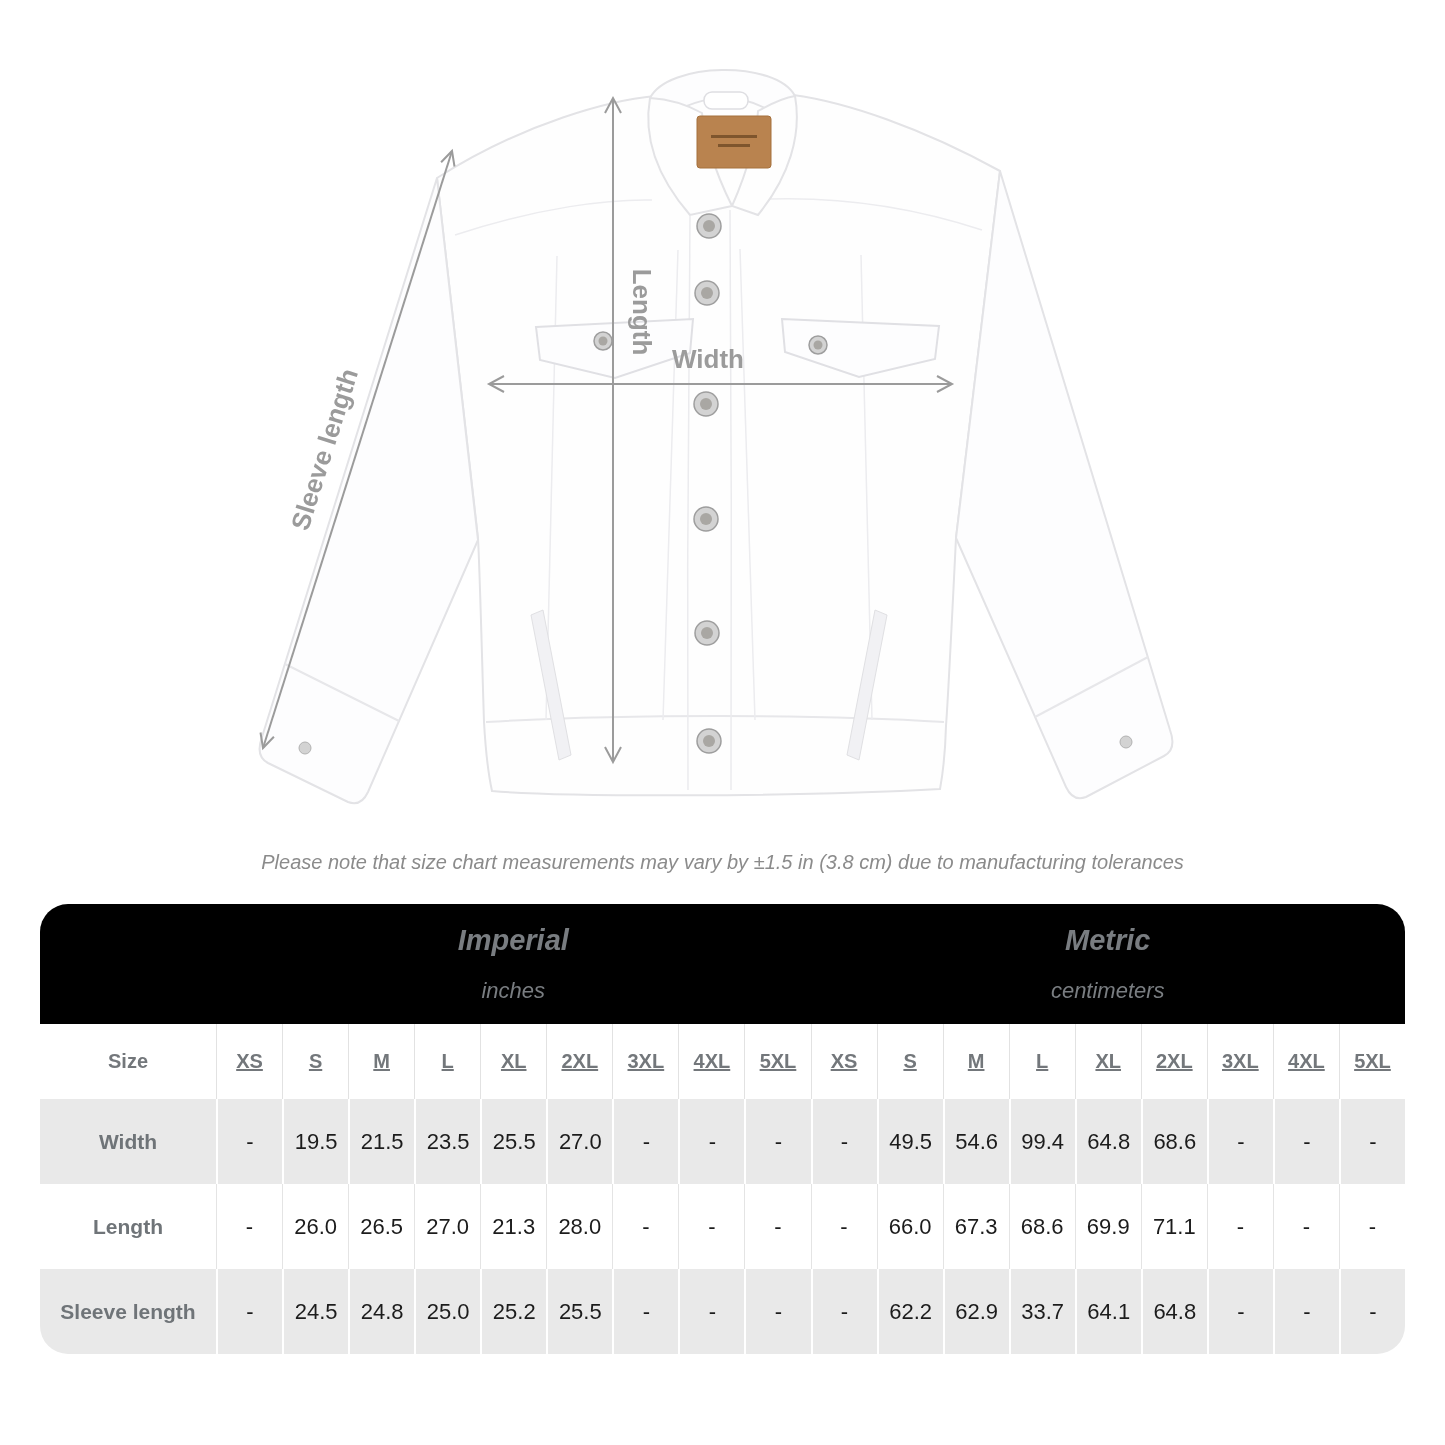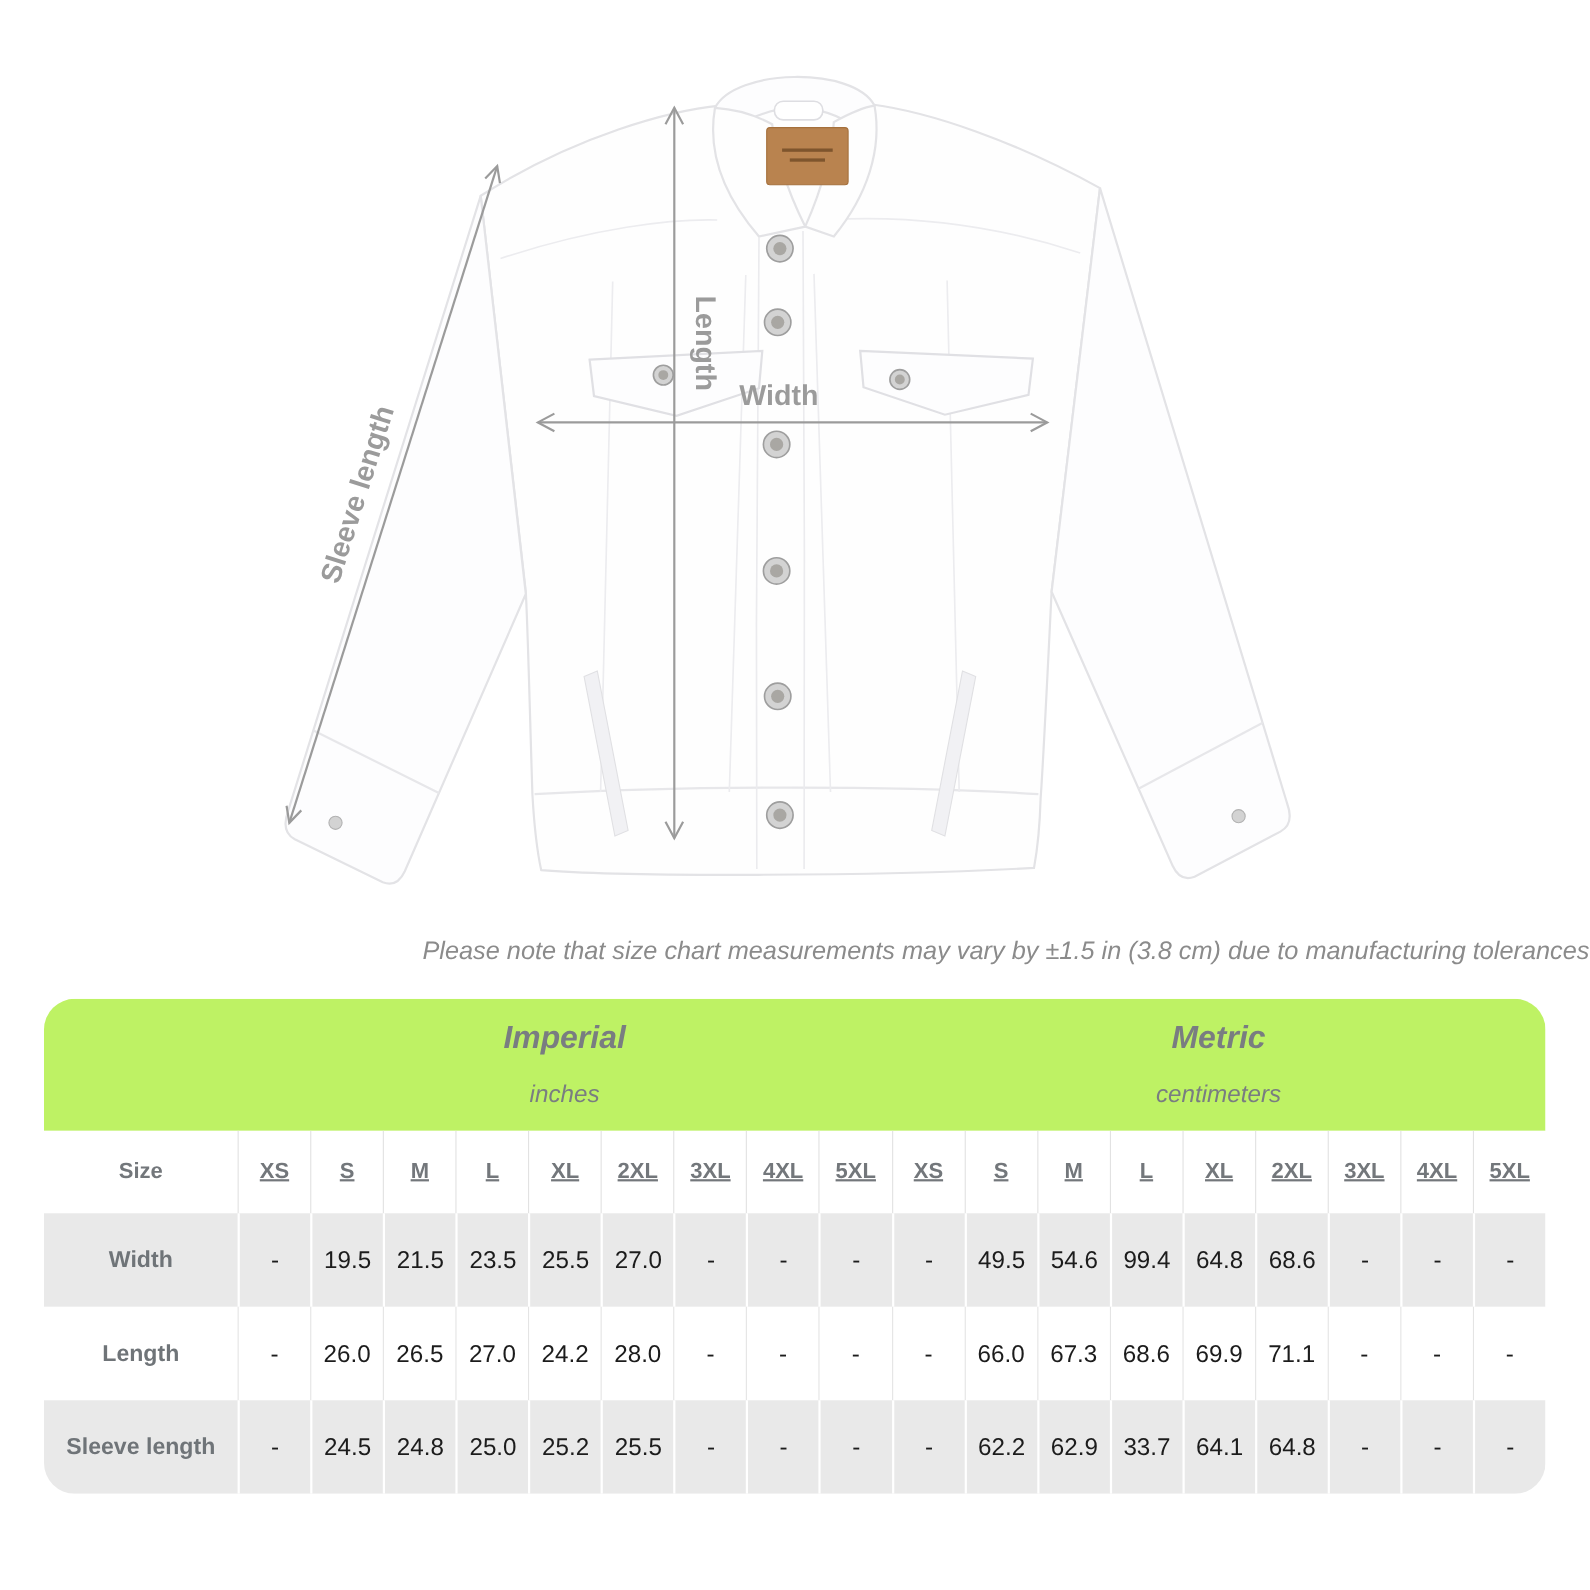--- a/index.html
+++ b/index.html
@@ -6,29 +6,29 @@
   body {
     width:1445px; height:1445px; background:#ffffff;
     font-family:"Liberation Sans", sans-serif;
     overflow:hidden;
   }
   #hero { position:relative; width:1445px; height:842px; }
   #hero svg { position:absolute; left:0; top:0; }
 
   .title-block { text-align:center; }
   .page-title { margin:6px 0 0; font-size:33px; font-weight:bold; color:#3b3b3b; letter-spacing:.2px; }
-  .page-subtitle { margin:9px 0 0; font-size:23px; font-style:italic; color:#8b8b8b;text-align:right; }
+  .page-subtitle { margin:9px 0 0; font-size:20px; font-style:italic; color:#8b8b8b; }
 
   .size-table {
     margin:30px 40px 0; width:1365px;
     border-radius:28px; overflow:hidden;
     background:#ffffff;
   }
   .t-row { display:grid; grid-template-columns:176px repeat(18,1fr); }
-  .row-units { display:grid; grid-template-columns:176px 1fr 1fr; height:120px; background:#bef264; }
+  .row-units { display:grid; grid-template-columns:176px 1fr 1fr; height:120px; background:#000000; }
   .unit-head { display:flex; flex-direction:column; align-items:center; justify-content:center; }
   .unit-label { font-weight:bold; font-style:italic; font-size:29px; color:#797d81; }
   .unit-sub   { font-style:italic; font-size:22px; color:#797d81; margin-top:21px; }
 
   .tc { display:flex; align-items:center; justify-content:center; text-align:center; height:100%; }
   .row-sizes { height:75px; background:#ffffff; }
   .row-sizes .tc { font-weight:bold; color:#73777b; font-size:20px;text-align:center; }
   .row-sizes .tc + .tc { border-left:1px solid #e2e2e2;text-decoration:underline; }
 
   .row-data { height:85px; }
@@ -209,21 +209,21 @@
     <div class="tc">-</div>
     <div class="tc">-</div>
   </div>
 
   <div class="t-row row-data row-white">
     <div class="tc lbl">Length</div>
     <div class="tc">-</div>
     <div class="tc">26.0</div>
     <div class="tc">26.5</div>
     <div class="tc">27.0</div>
-    <div class="tc">24.2</div>
+    <div class="tc">21.3</div>
     <div class="tc">28.0</div>
     <div class="tc">-</div>
     <div class="tc">-</div>
     <div class="tc">-</div>
     <div class="tc">-</div>
     <div class="tc">66.0</div>
     <div class="tc">67.3</div>
     <div class="tc">68.6</div>
     <div class="tc">69.9</div>
     <div class="tc">71.1</div>

